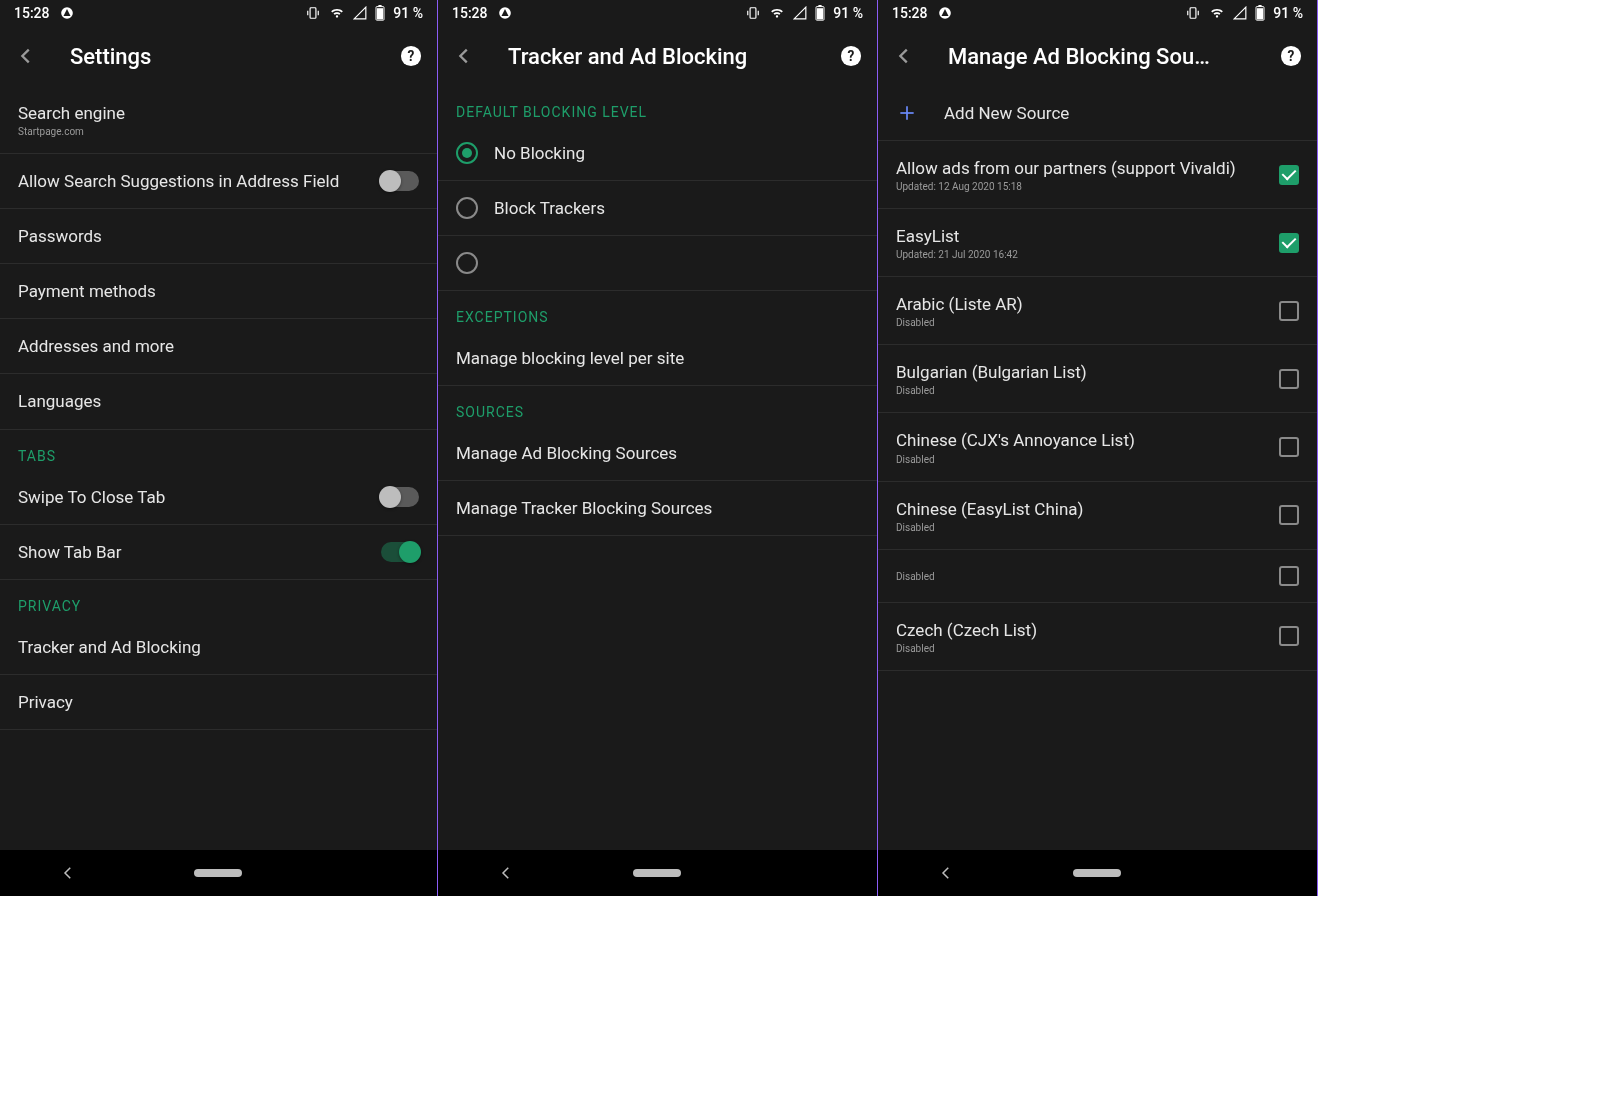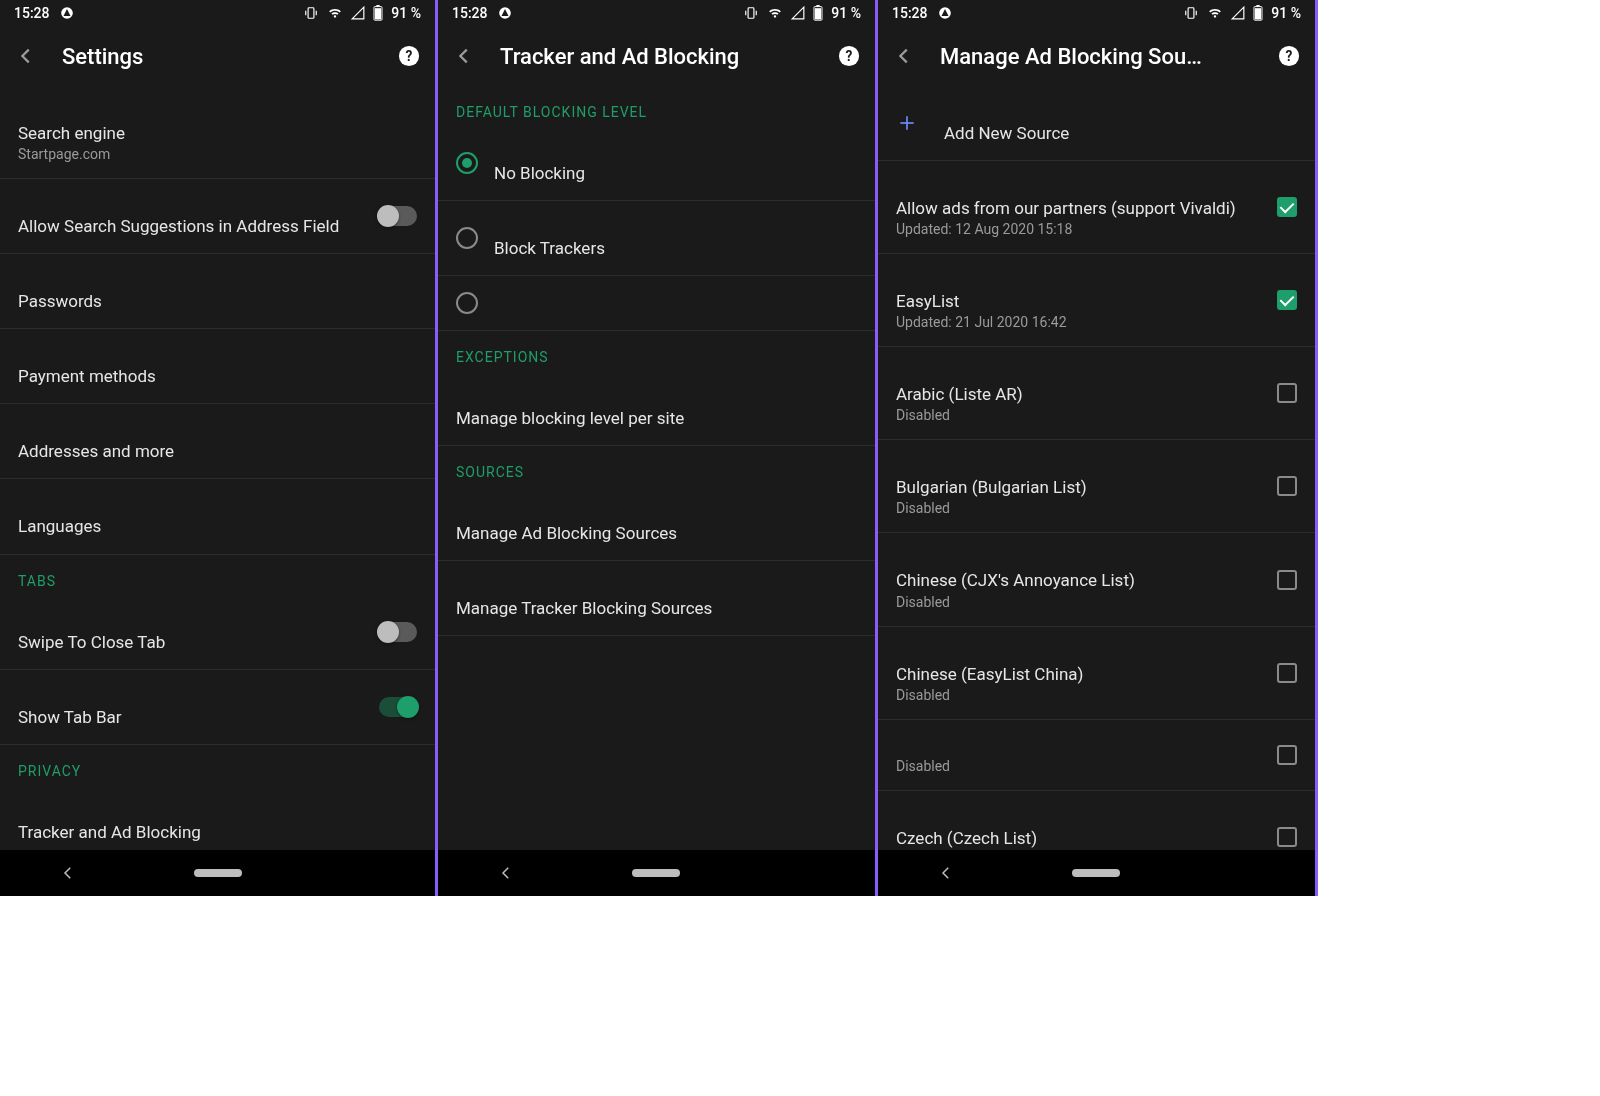--- a/index.html
+++ b/index.html
@@ -12,21 +12,21 @@
     overflow: hidden;
   }
   .phone {
     width: 438px;
     height: 896px;
     background: #1a1a1a;
     position: relative;
     display: flex;
     flex-direction: column;
     color: #e6e6e6;
-    border-right: 3px solid #8b5cf6;
+    border-right: 1px solid #8b5cf6;
   }
   .phone:nth-child(2){ width:440px; }
   .phone:nth-child(3){ width:440px; }
 
   .status-bar {
     height: 26px;
     display: flex;
     align-items: center;
     padding: 0 14px;
     font-size: 14px;
@@ -36,21 +36,21 @@
   }
   .status-left { display:flex; align-items:center; gap:10px; }
   .status-right { margin-left:auto; display:flex; align-items:center; gap:8px; }
   .status-bar svg { display:block; }
 
   .appbar {
     height: 60px;
     display: flex;
     align-items: center;
     padding: 0 14px;
-    gap: 24px;
+    gap: 32px;
     background: #1a1a1a;
   }
   .appbar .back { width:24px; height:24px; display:flex; align-items:center; justify-content:center; }
   .appbar .title {
     font-size: 22px;
     font-weight: 500;
     color: #fff;
     flex: 1;
     white-space: nowrap;
     overflow: hidden;
@@ -73,28 +73,28 @@
   }
   .section-header.teal { color: #1e9e6a; }
 
   .row {
     display: flex;
     align-items: center;
     padding: 16px 18px;
     border-bottom: 1px solid #2c2c2c;
     gap: 16px;
   }
-  .row .text { flex:1; min-width:0;margin-top:20px; }
+  .row .text { flex:1; min-width:0; }
   .row .primary {
     font-size: 17px;
     color: #e6e6e6;
     line-height: 1.3;
   }
   .row .secondary {
-    font-size: 14px;
+    font-size: 10px;
     color: #9a9a9a;
     margin-top: 2px;
   }
 
   
   .radio {
     width:22px; height:22px; border:2px solid #8a8a8a; border-radius:50%;
     display:flex; align-items:center; justify-content:center; flex-shrink:0;
   }
   .radio.selected { border-color:#1e9e6a; }

